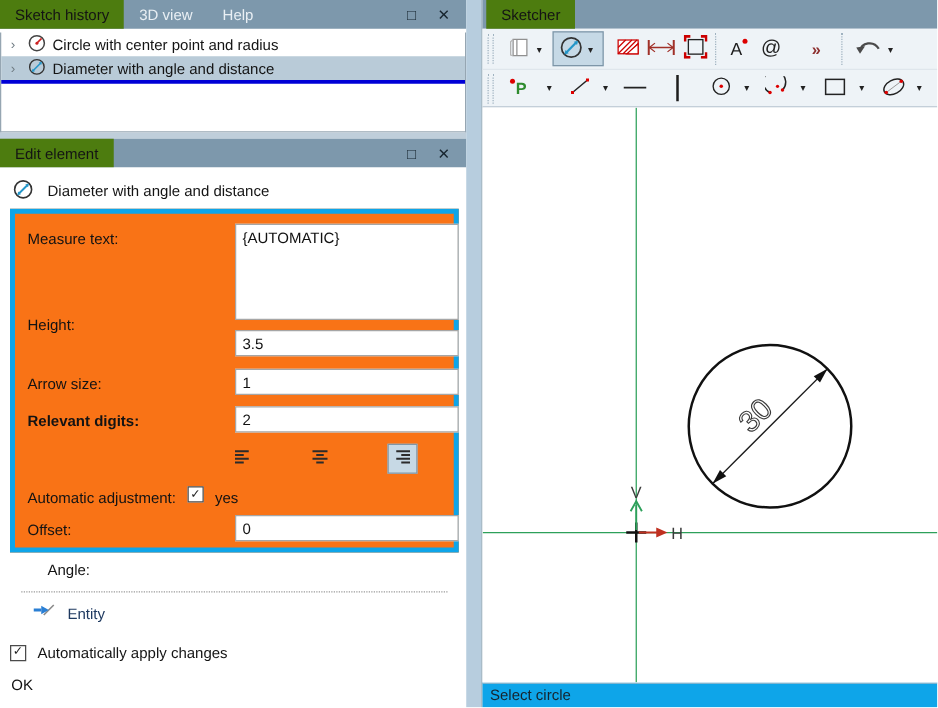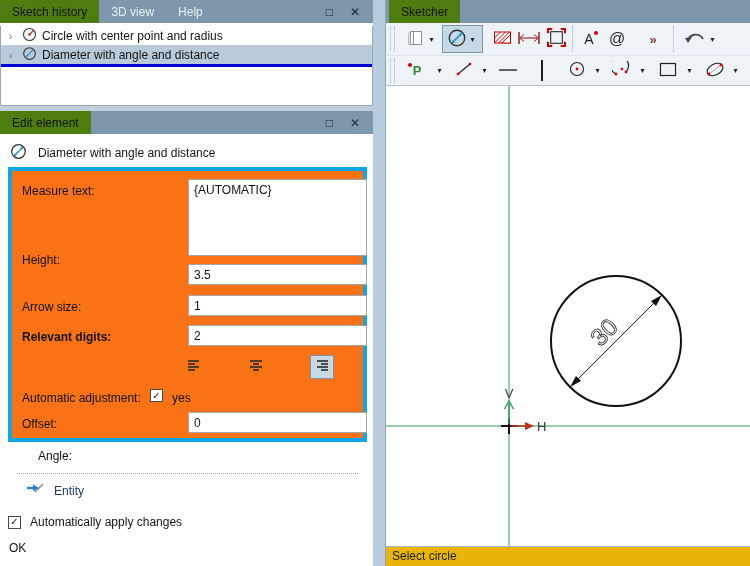--- a/index.html
+++ b/index.html
@@ -52,21 +52,21 @@
   .tool-a { position:relative; font-size:14px; color:#1a1a1a; padding:0 2px; }
   .tool-at { font-size:16px; color:#222; }
   .tool-more { font-size:13px; color:#8d3030; font-weight:bold; }
   .tool-p { position:relative; font-size:13px; font-weight:bold; color:#2e8b2e; padding:0 2px; }
   .rdot { position:absolute; width:4px; height:4px; background:#d00; border-radius:50%; }
   .a-dot { right:-2px; top:0; }
   .p-dot { left:-3px; top:0; }
   .vbar-icon { width:2px; height:21px; background:#1d1d1d; }
   
   .canvas { position:relative; height:460px; background:#fff; overflow:hidden; }
-  .statusbar { height:20px; background:#eab308; border-top:1px solid #a7bac8; line-height:19px; padding-left:6px; color:#16242e; }
+  .statusbar { height:20px; background:#0ea5e9; border-top:1px solid #a7bac8; line-height:19px; padding-left:6px; color:#16242e; }
 </style>
 </head>
 <body>
 
 <div class="screen">
 
   <div class="left">
 
     <div>
       <div class="titlebar">

